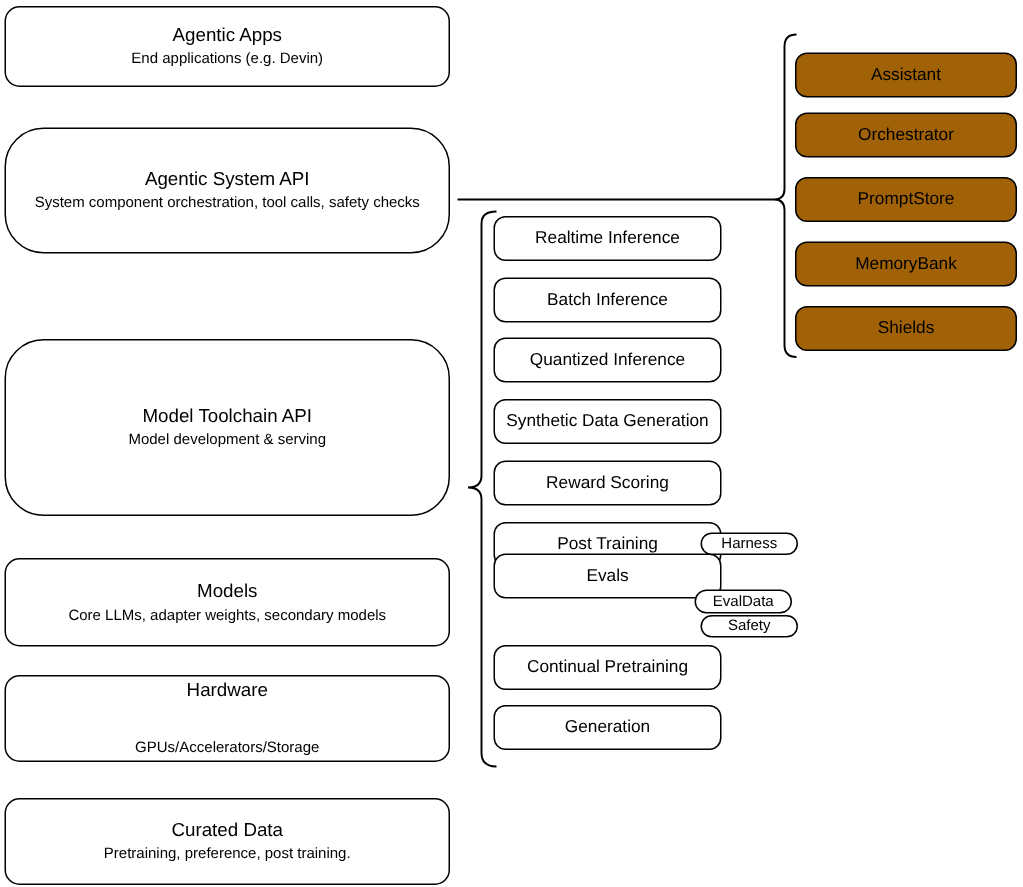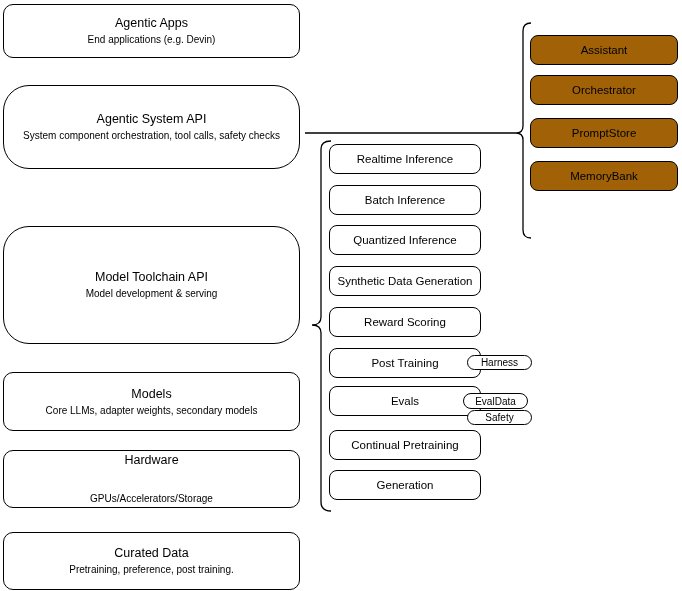--- a/index.html
+++ b/index.html
@@ -26,21 +26,21 @@
   .lb5{top:532px;height:58px;border-radius:10px;}
 
   
   .mb{
     position:absolute;left:329px;width:152px;height:30px;box-sizing:border-box;
     border:1.3px solid #000;border-radius:8px;background:#fff;z-index:2;
     display:flex;align-items:center;justify-content:center;
     font-size:11.5px;text-align:center;
   }
   .mb0{top:144px}.mb1{top:185px}.mb2{top:225px}.mb3{top:266px}.mb4{top:307px}
-  .mb5{top:348px}.mb6{top:386px}.mb7{top:430px}.mb8{top:470px}
+  .mb5{top:348px}.mb6{top:369px}.mb7{top:430px}.mb8{top:470px}
 
   
   .pill{
     position:absolute;box-sizing:border-box;border:1.3px solid #000;border-radius:8px;
     background:#fff;z-index:3;display:flex;align-items:center;justify-content:center;
     font-size:10px;
   }
   .pill0{left:467px;top:355px;width:65px;height:15px;}
   .pill1{left:463px;top:393px;width:65px;height:16px;}
   .pill2{left:467px;top:410px;width:65px;height:15px;}
@@ -100,14 +100,15 @@
   <div class="mb mb8">Generation</div>
 
   <div class="pill pill0">Harness</div>
   <div class="pill pill1">EvalData</div>
   <div class="pill pill2">Safety</div>
 
   <div class="rb rb0">Assistant</div>
   <div class="rb rb1">Orchestrator</div>
   <div class="rb rb2">PromptStore</div>
   <div class="rb rb3">MemoryBank</div>
+  <div class="rb rb4">Shields</div>
 
 </div>
 
 </body></html>

